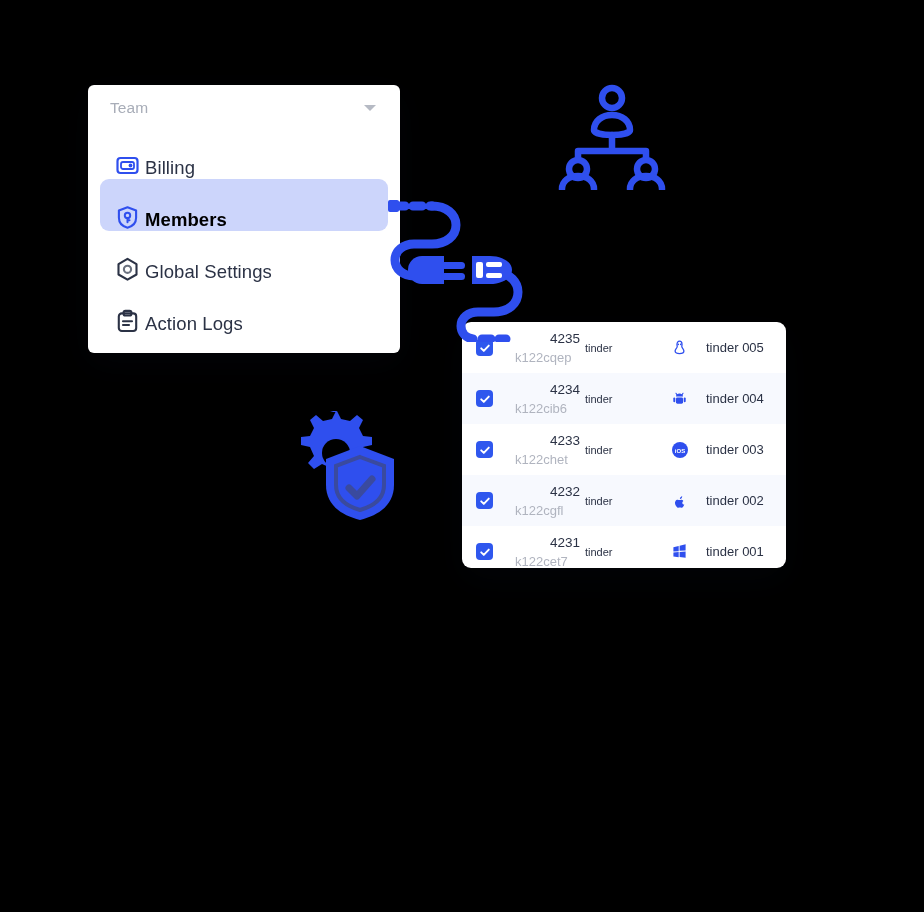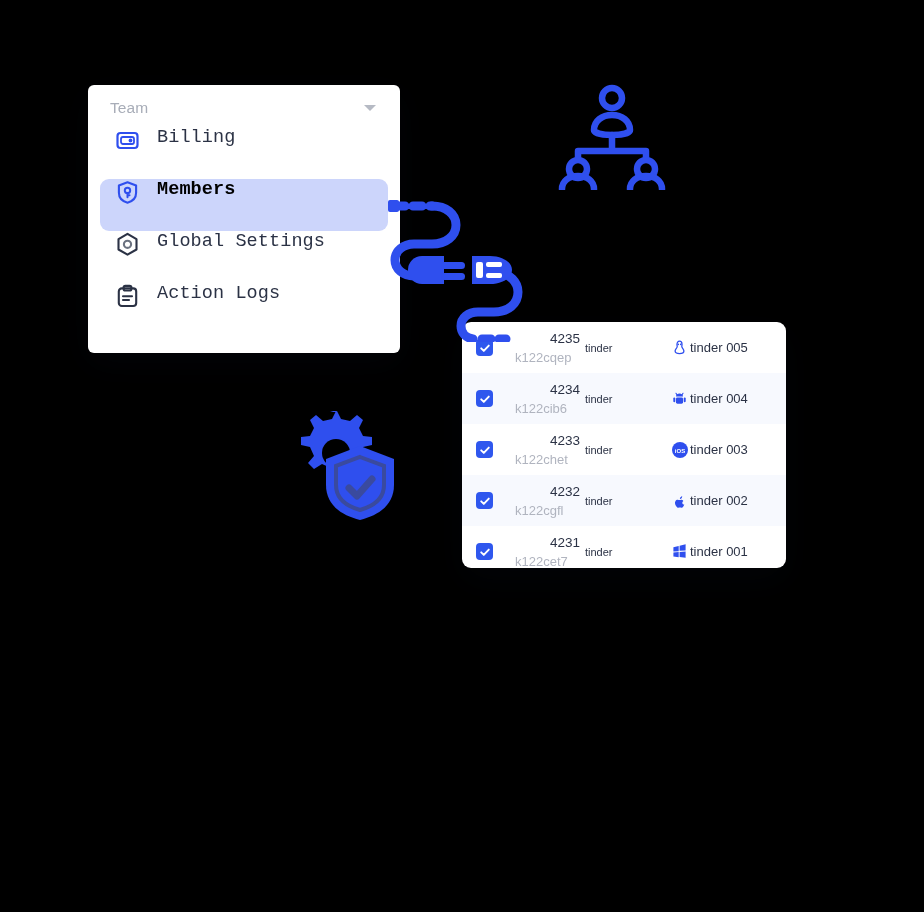--- a/index.html
+++ b/index.html
@@ -30,26 +30,25 @@
   }
   .caret {
     width: 0; height: 0;
     border-left: 6.5px solid transparent;
     border-right: 6.5px solid transparent;
     border-top: 6.5px solid #b6bac4;
     margin-right: 2px;
   }
   .nav-list { padding: 6px 12px 0 12px; }
   .nav-item {
-    display: flex; align-items: flex-start; gap: 16px;
+    display: flex; align-items: flex-end; gap: 4px;
     height: 52px;
     padding: 0 14px;
     border-radius: 9px;
     cursor: pointer;
-    font-family: Liberation Mono, monospace;
   }
   .nav-item .nav-label {
     font-size: 18.5px; color: #2b3245; letter-spacing: .1px;
   }
   .nav-item.active { background: #ccd5fb; }
   .nav-item.active .nav-label { color: #000000; font-weight: 600; }
   .nav-icon { width: 27px; height: 27px; flex: 0 0 27px;
               display: flex; align-items: center; justify-content: center; }
 
   
@@ -73,21 +72,21 @@
     border-radius: 4px;
     background: #2f57ee;
     display: flex; align-items: center; justify-content: center;
     cursor: pointer;
   }
   .cb svg { display: block; }
   .c-id { flex: 0 0 92px; padding-left: 22px; }
   .c-id .id-main { font-size: 13.5px; color: #2b3245; line-height: 1.32; margin-left: 35px; }
   .c-id .id-sub  { font-size: 13px; color: #b0b4bf; line-height: 1.32; }
   .c-app { flex: 0 0 86px; font-size: 11px; color: #2b3245; text-align: left; }
-  .c-dev { flex: 1; display: flex; align-items: center; gap: 2px;
+  .c-dev { flex: 1; display: flex; align-items: center; gap: 18px;
            justify-content: flex-start; }
   .c-dev .dev-label { font-size: 13px; color: #2b3245; white-space: nowrap; }
   .plat-icon { width: 17px; height: 17px; flex: 0 0 17px;
                display: flex; align-items: center; justify-content: center; }
 
   
   .art { position: absolute; z-index: 2; }
   #art-org   { left: 556px; top: 82px;  width: 112px; height: 108px; }
   #art-plug  { left: 386px; top: 194px; width: 148px; height: 148px; z-index: 7; }
   #art-gear  { left: 286px; top: 406px; width: 118px; height: 114px; }

